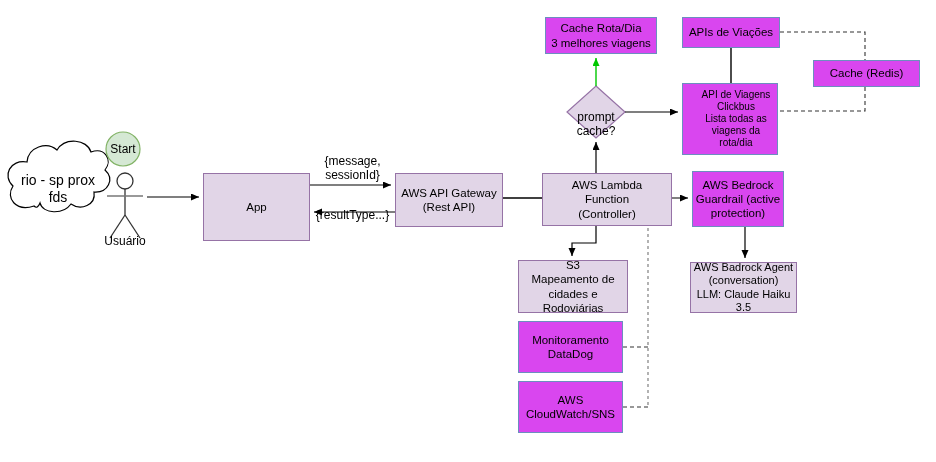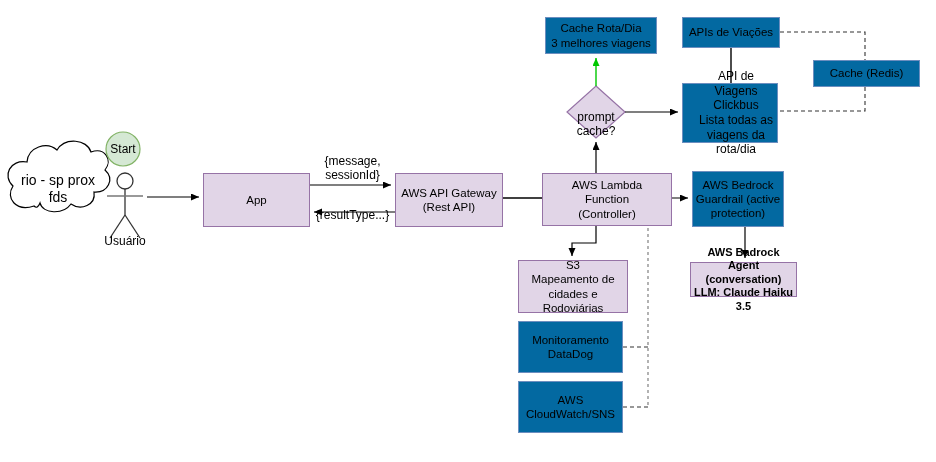--- a/index.html
+++ b/index.html
@@ -7,31 +7,31 @@
     position:relative;width:936px;height:462px;background:#ffffff;
     font-family:"Liberation Sans", sans-serif;color:#000;overflow:hidden;
   }
   svg.overlay{position:absolute;left:0;top:0;width:936px;height:462px;}
   .node{
     position:absolute;display:flex;align-items:center;justify-content:center;
     text-align:center;font-size:11.5px;line-height:1.22;box-sizing:border-box;
     white-space:pre-line;
   }
   .purple{background:#e1d5e7;border:1px solid #9673a6;}
-  .blue{background:#0369a1;border:1px solid #6c8ebf;}
+  .blue{background:#d946ef;border:1px solid #6c8ebf;}
   
-  .n-app{left:203px;top:173px;width:107px;height:54px;}
+  .n-app{left:203px;top:173px;width:107px;height:68px;}
   .n-gateway{left:395px;top:173px;width:108px;height:54px;}
   .n-lambda{left:542px;top:173px;width:130px;height:53px;}
   .n-cache-rota{left:545px;top:17px;width:112px;height:37px;}
   .n-apis-viacoes{left:682px;top:17px;width:98px;height:31px;}
   .n-cache-redis{left:813px;top:60px;width:107px;height:27px;}
-  .n-clickbus{left:682px;top:83px;width:96px;height:60px;font-size:12px;padding-left:12px;}
+  .n-clickbus{left:682px;top:83px;width:96px;height:72px;font-size:10px;padding-left:12px;}
   .n-guardrail{left:692px;top:171px;width:92px;height:56px;}
-  .n-badrock{left:690px;top:262px;width:107px;height:35px;font-size:11px;font-weight:bold;}
+  .n-badrock{left:690px;top:262px;width:107px;height:51px;font-size:11px;}
   .n-s3{left:518px;top:260px;width:110px;height:53px;}
   .n-datadog{left:518px;top:321px;width:105px;height:52px;}
   .n-cloudwatch{left:518px;top:381px;width:105px;height:52px;}
   .lbl{
     position:absolute;text-align:center;font-size:12px;line-height:1.2;
     white-space:pre-line;
   }
   .l-request{left:300px;top:154px;width:105px;}
   .l-response{left:300px;top:208px;width:105px;}
   .l-diamond{left:566px;top:98px;width:60px;font-size:12px;margin-top:12px;}

